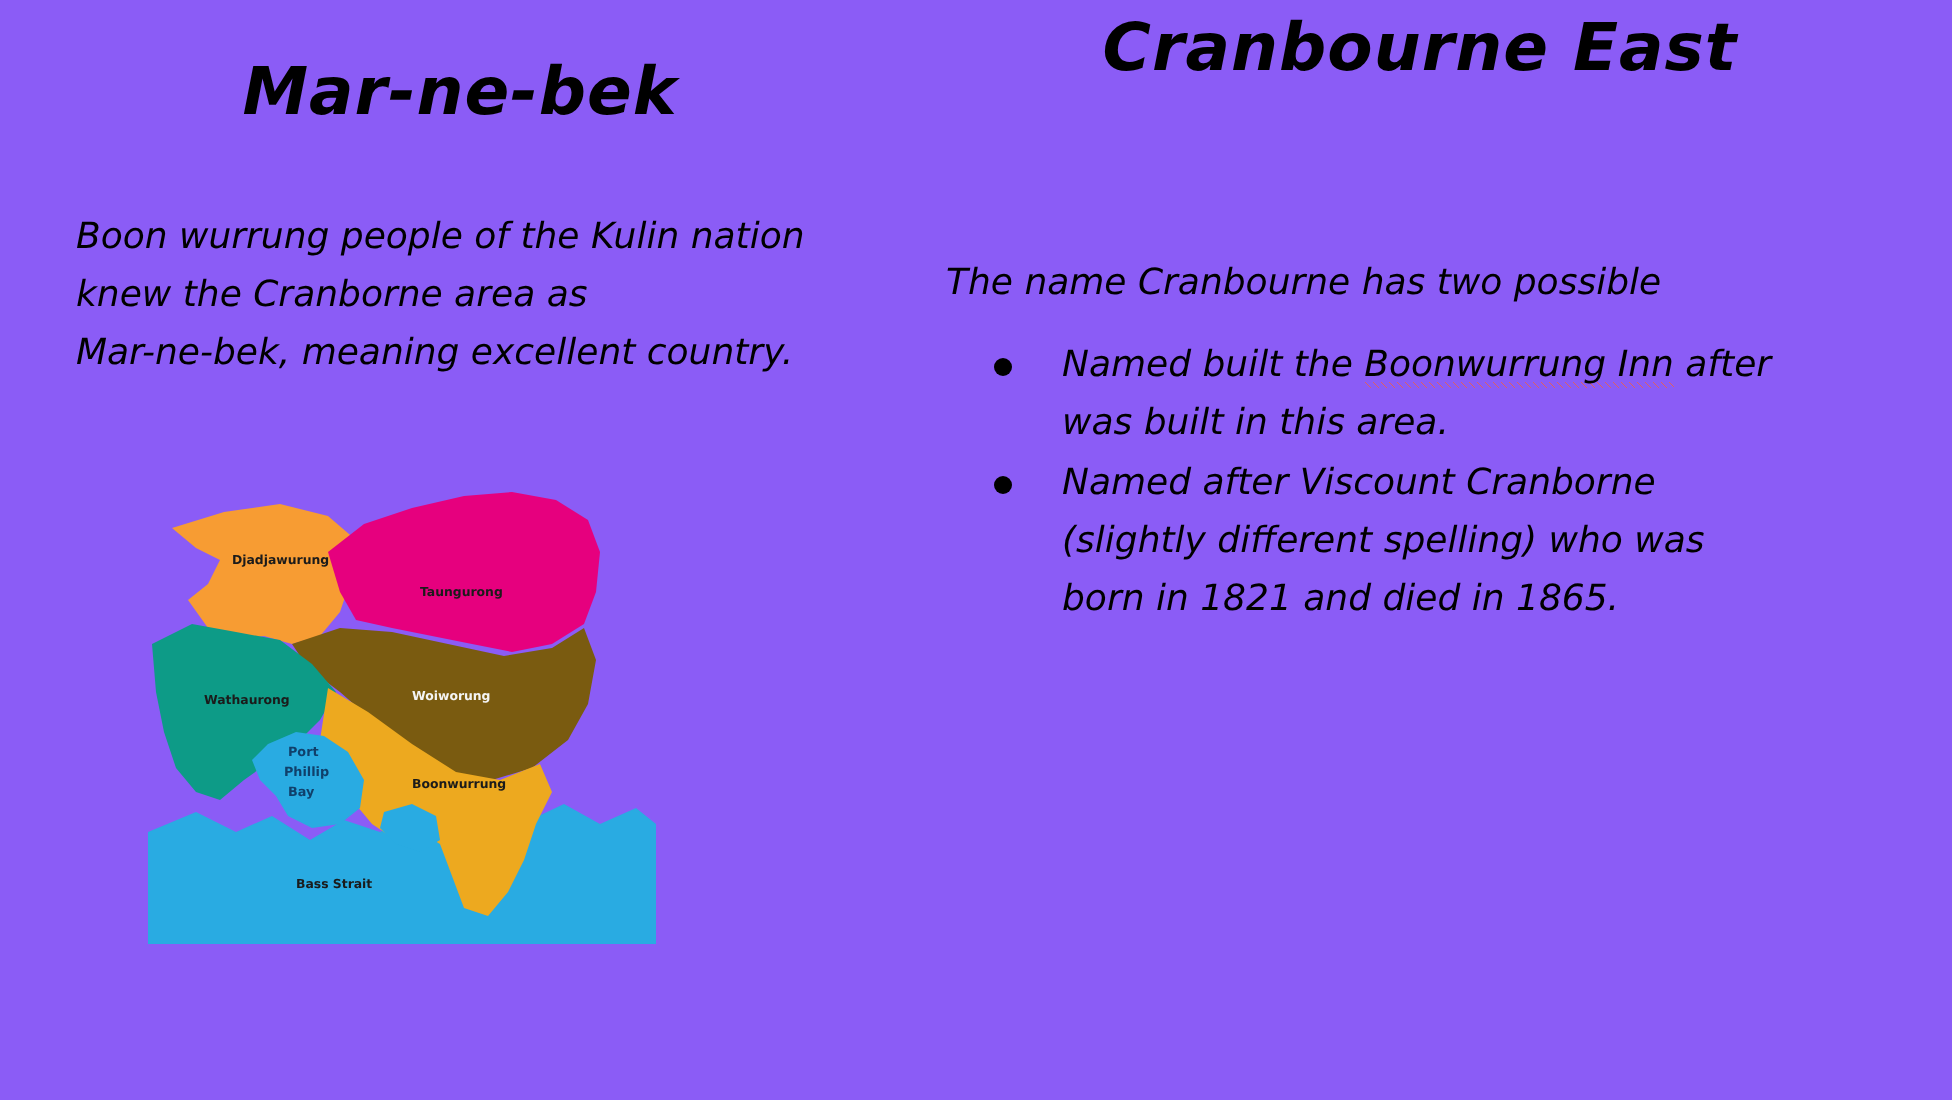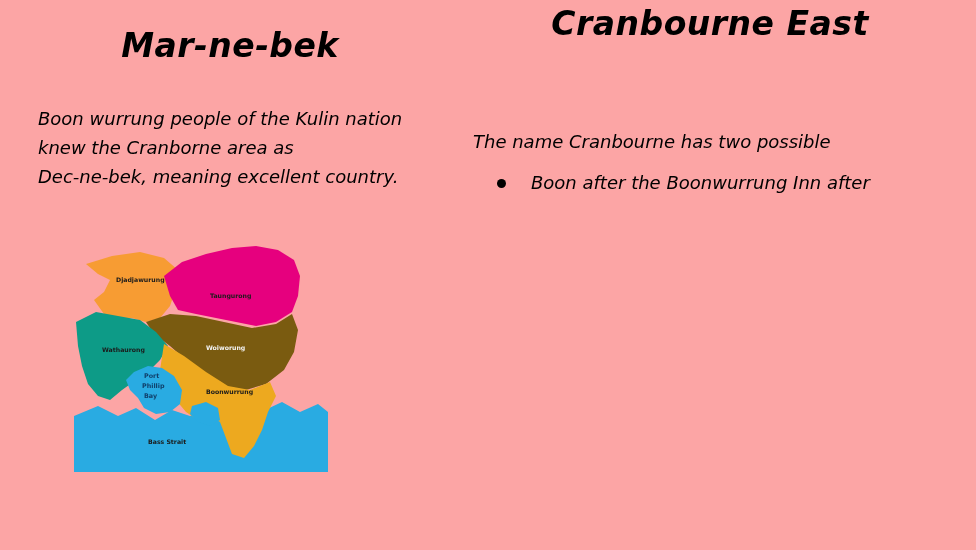--- a/index.html
+++ b/index.html
@@ -11,21 +11,21 @@
     width: 976px;
     height: 550px;
     position: relative;
     overflow: hidden;
     font-family: "DejaVu Sans", sans-serif;
     color: #000000;
   }
   .slide {
     position: absolute;
     inset: 0;
-    background: #fca5a5;
+    background: #8b5cf6;
     text-decoration: underline;
   }
 
   
   .col-left {
     position: absolute;
     left: 0px;
     top: 0px;
     width: 460px;
     height: 550px;
@@ -148,21 +148,21 @@
 
 <div class="slide">
 
   <div class="col-left">
 
     <div class="heading heading-left">Mar-ne-bek</div>
 
     <div class="body-text para-left">
       <span class="tline">Boon wurrung people of the Kulin nation</span>
       <span class="tline">knew the Cranborne area as</span>
-      <span class="tline">Dec-ne-bek, meaning excellent country.</span>
+      <span class="tline">Mar-ne-bek, meaning excellent country.</span>
     </div>
 
     <div class="kulin-map">
       <svg viewBox="0 0 280 240" xmlns="http://www.w3.org/2000/svg">
 
         <path d="M14,176 L38,166 L58,176 L76,168 L95,180 L112,170 L130,176 L150,166 L168,172 L186,160
                  L205,170 L222,162 L240,172 L258,164 L268,172 L268,232 L14,232 Z" fill="#29ABE2"></path>
 
         <path d="M26,24 L52,16 L80,12 L104,18 L118,30 L116,48 L110,66 L100,78 L86,82 L72,78
                  L56,80 L44,74 L34,60 L44,52 L50,40 L38,34 Z" fill="#F79C33"></path>
@@ -203,18 +203,25 @@
 
     <div class="heading heading-right">Cranbourne East</div>
 
     <div class="body-text para-right">
       <span class="tline">The name Cranbourne has two possible</span>
     </div>
 
     <ul class="bullet-list body-text">
       <li class="bullet-item indent-first">
         <span class="bullet-dot"></span>
-        <span class="tline"><span> Boon after the </span><span class="spell">Boonwurrung Inn</span><span> after</span></span>
+        <span class="tline"><span> Named built the </span><span class="spell">Boonwurrung Inn</span><span> after</span></span>
+        <span class="tline">was built in this area.</span>
+      </li>
+      <li class="bullet-item">
+        <span class="bullet-dot"></span>
+        <span class="tline">Named after  Viscount Cranborne</span>
+        <span class="tline">(slightly different spelling) who was</span>
+        <span class="tline">born in 1821 and died in 1865.</span>
       </li>
     </ul>
 
   </div>
 </div>
 
 </body></html>

